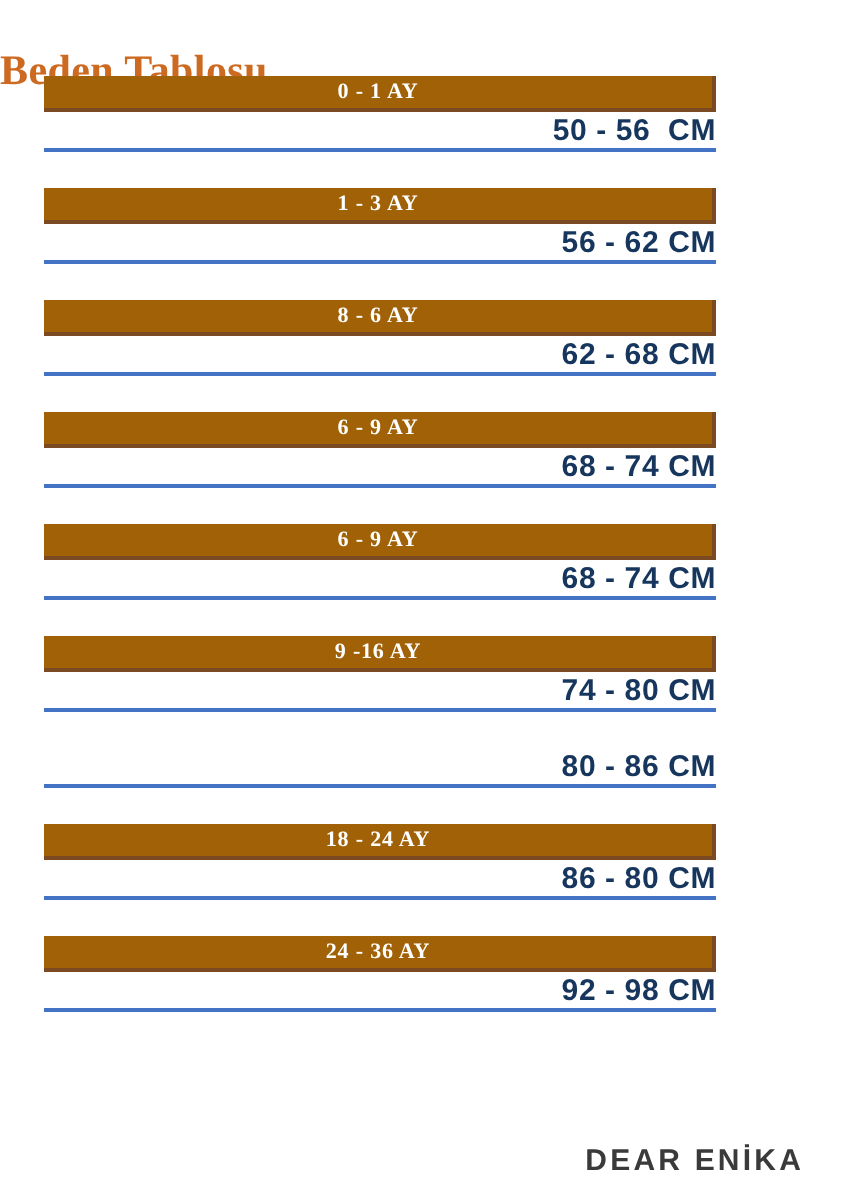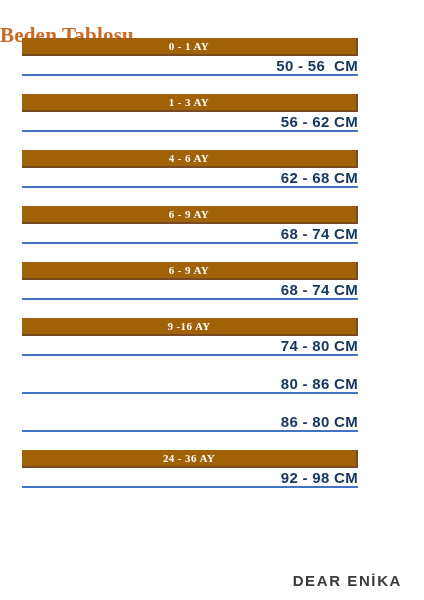--- a/index.html
+++ b/index.html
@@ -131,21 +131,21 @@
       <div class="age-bar">
         <span class="age-text">1 - 3 AY</span>
       </div>
       <div class="cm-row">
         <span class="cm-text">56 - 62 CM</span>
       </div>
     </div>
 
     <div class="row-block">
       <div class="age-bar">
-        <span class="age-text">4 - 6 AY</span>
+        <span class="age-text">8 - 6 AY</span>
       </div>
       <div class="cm-row">
         <span class="cm-text">62 - 68 CM</span>
       </div>
     </div>
 
     <div class="row-block">
       <div class="age-bar">
         <span class="age-text">6 - 9 AY</span>
       </div>
@@ -172,20 +172,23 @@
       </div>
     </div>
 
     <div class="row-block">
       <div class="cm-row">
         <span class="cm-text">80 - 86 CM</span>
       </div>
     </div>
 
     <div class="row-block">
+      <div class="age-bar">
+        <span class="age-text">18 - 24 AY</span>
+      </div>
       <div class="cm-row">
         <span class="cm-text">86 - 80 CM</span>
       </div>
     </div>
 
     <div class="row-block">
       <div class="age-bar">
         <span class="age-text">24 - 36 AY</span>
       </div>
       <div class="cm-row">

